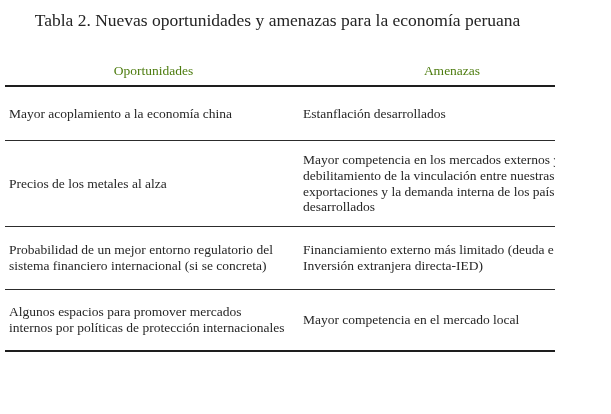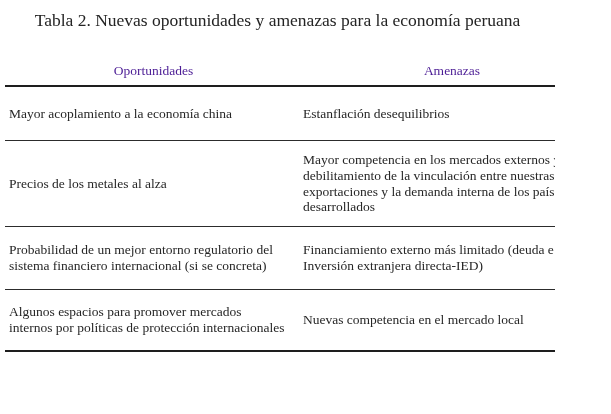--- a/index.html
+++ b/index.html
@@ -31,21 +31,21 @@
   }
   col.c1 { width: 297px; }
   col.c2 { width: 300px; }
   th {
     font-weight: normal;
     font-size: 13.5px;
     line-height: 16px;
     text-align: center;
     padding: 4px 0 6px 0;
     border-bottom: 2px solid #1e1e1e;
-    color: #4c1d95;
+    color: #4d7c0f;
   }
   td {
     font-size: 13.5px;
     line-height: 15.6px;
     vertical-align: middle;
     border-bottom: 1px solid #2c2c2c;
     color: #262626;
   }
   td.opp { padding: 4px 16px 4px 4px; }
   td.thr { padding: 4px 4px 4px 1px; }
@@ -70,30 +70,30 @@
     </colgroup>
     <thead>
       <tr>
         <th>Oportunidades</th>
         <th>Amenazas</th>
       </tr>
     </thead>
     <tbody>
       <tr class="r1">
         <td class="opp">Mayor acoplamiento a la economía china</td>
-        <td class="thr">Estanflación desequilibrios</td>
+        <td class="thr">Estanflación desarrollados</td>
       </tr>
       <tr class="r2">
         <td class="opp">Precios de los metales al alza</td>
         <td class="thr">Mayor competencia en los mercados externos y debilitamiento de la vinculación entre nuestras exportaciones y la demanda interna de los países desarrollados</td>
       </tr>
       <tr class="r3">
         <td class="opp">Probabilidad de un mejor entorno regulatorio del sistema financiero internacional (si se concreta)</td>
         <td class="thr">Financiamiento externo más limitado (deuda e Inversión extranjera directa-IED)</td>
       </tr>
       <tr class="r4">
         <td class="opp">Algunos espacios para promover mercados internos por políticas de protección internacionales</td>
-        <td class="thr">Nuevas competencia en el mercado local</td>
+        <td class="thr">Mayor competencia en el mercado local</td>
       </tr>
     </tbody>
   </table>
 
 </div>
 
 </body></html>

